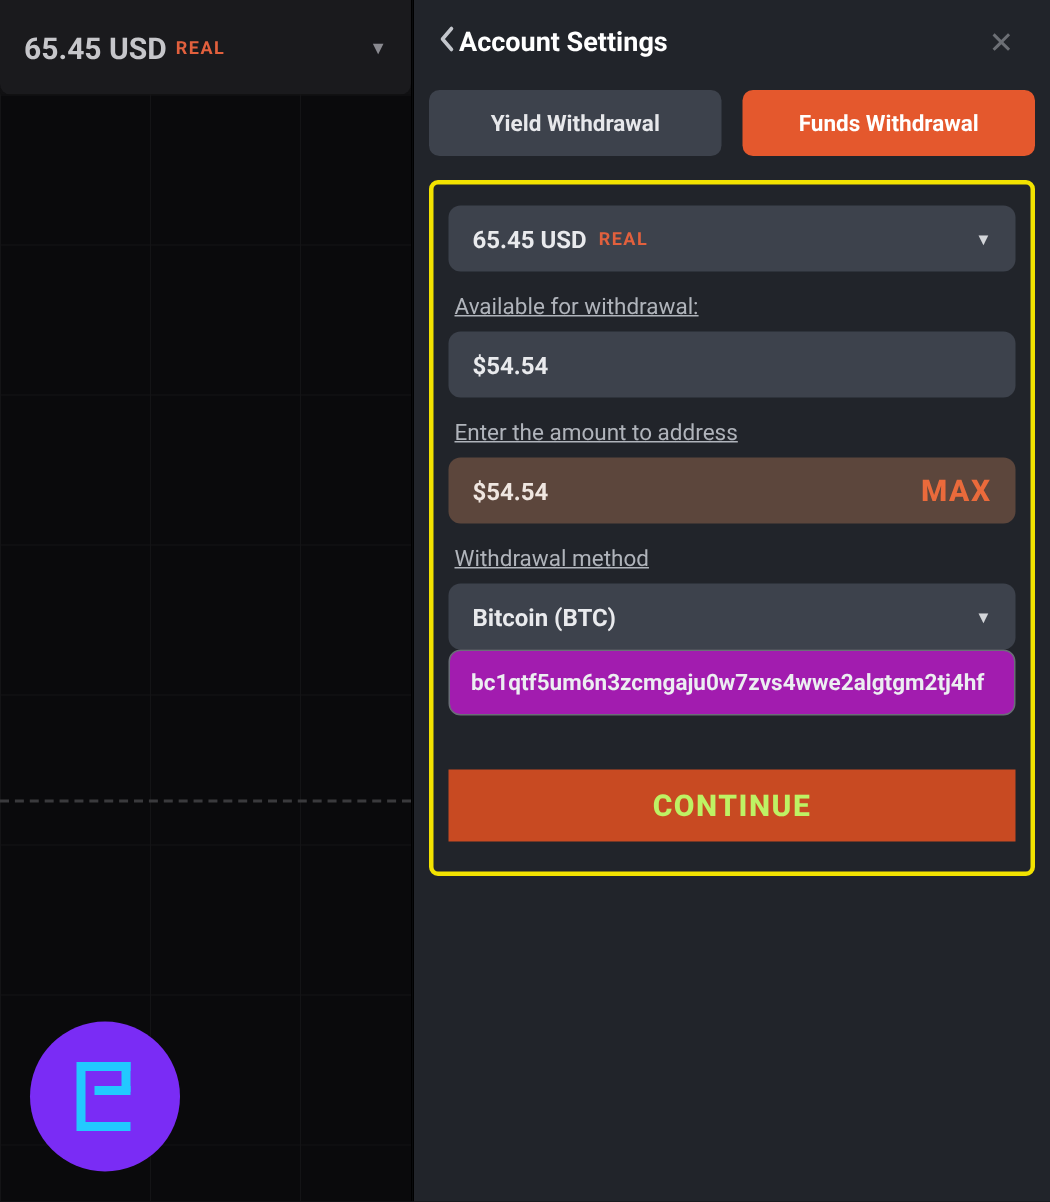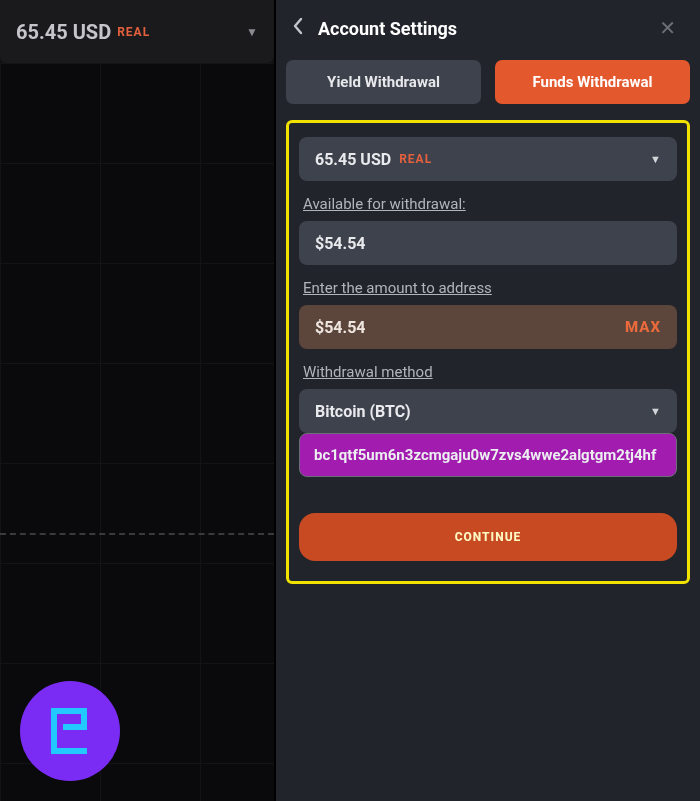--- a/index.html
+++ b/index.html
@@ -44,21 +44,21 @@
   }
   .logo-badge svg { width:60px; height:60px; }
 
   .panel {
     position:absolute; right:0; top:0; width:425px; height:801px;
     background:#21242a;
     border-left:1px solid #000;
     padding:0 10px;
   }
   .panel-header {
-    display:flex; align-items:center; height:56px; gap:14px;
+    display:flex; align-items:center; height:56px; gap:2px;
     padding:0 6px;
   }
   .panel-header .back { color:#c3c6cc; font-size:18px; cursor:pointer; }
   .panel-header .title { color:#fff; font-weight:700; font-size:18px; flex:1; }
   .panel-header .close { color:#6c6f75; font-size:20px; cursor:pointer; padding:4px 8px; }
 
   .tabs { display:flex; gap:14px; padding:4px 0 16px; }
   .tab {
     flex:1; height:44px; border-radius:7px; display:flex; align-items:center; justify-content:center;
     font-weight:700; font-size:15px; cursor:pointer;
@@ -83,32 +83,32 @@
   .select-row .left { display:flex; align-items:center; gap:8px; }
   .select-row .tag { color:#e2603d; font-size:12px; letter-spacing:1px; }
   .select-row .chev { color:#d3d5d9; font-size:11px; }
 
   .amount-row {
     background:#5c463c; border-radius:8px; height:44px;
     display:flex; align-items:center; padding:0 16px;
     justify-content:space-between;
   }
   .amount-row .val { color:#efe6e0; font-weight:700; font-size:16px; }
-  .amount-row .max { color:#ea6a3b; font-weight:800; font-size:15px; letter-spacing:1px; cursor:pointer; }
+  .amount-row .max { color:#ea6a3b; font-weight:800; font-size:20px; letter-spacing:1px; cursor:pointer; }
 
   .addr-row {
     background:#a21caf; border:1px solid #6a6e77; border-radius:8px; height:44px;
     display:flex; align-items:center; padding:0 14px;
     color:#eceef1; font-weight:700; font-size:15px;
     white-space:nowrap; overflow:hidden;
   }
 
   .continue-btn {
-    margin-top:36px; height:48px; border-radius:16px;
-    background:#c84a22; color:#fef9c3; font-weight:800; font-size:12px; letter-spacing:1px;
+    margin-top:36px; height:48px; border-radius:0;
+    background:#c84a22; color:#bef264; font-weight:800; font-size:20px; letter-spacing:1px;
     display:flex; align-items:center; justify-content:center; cursor:pointer;
   }
 </style>
 </head>
 <body>
 
 <div class="left-pane">
   <div class="left-header">
     <div class="bal">
       <span class="amt">65.45 USD</span>

